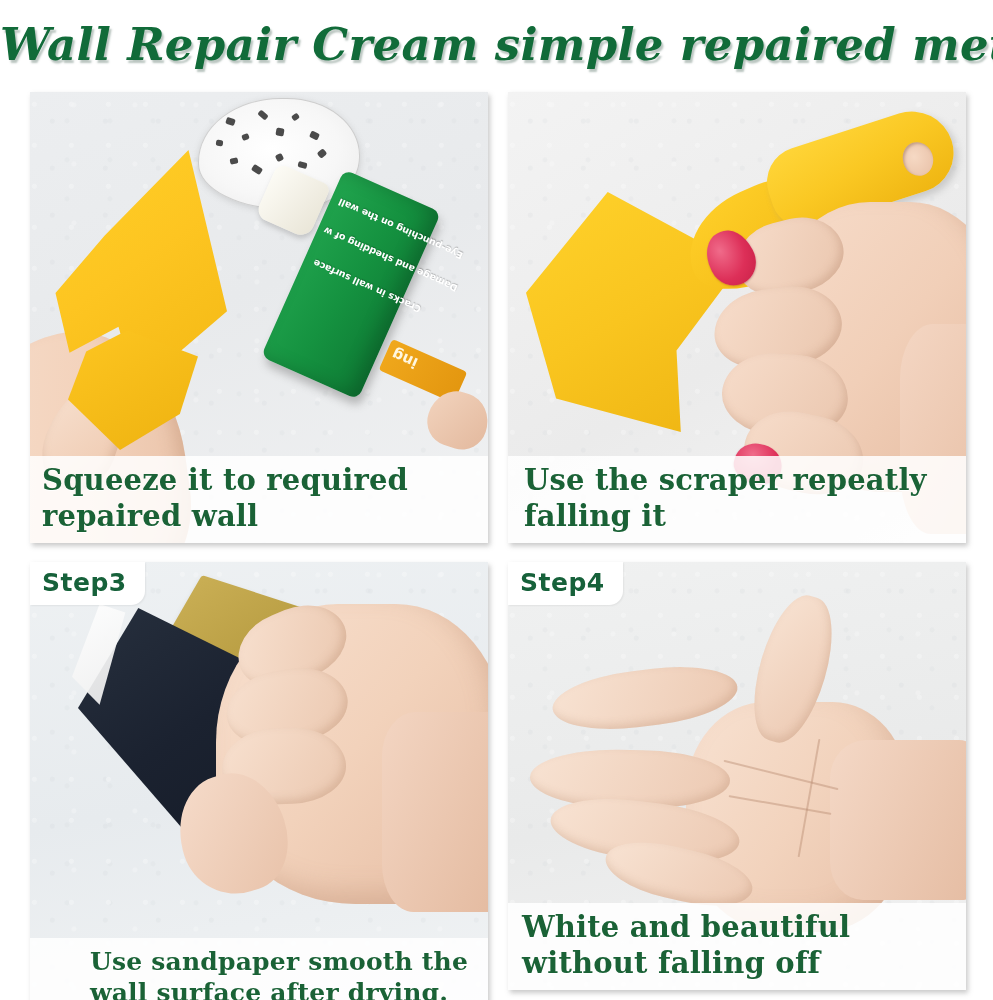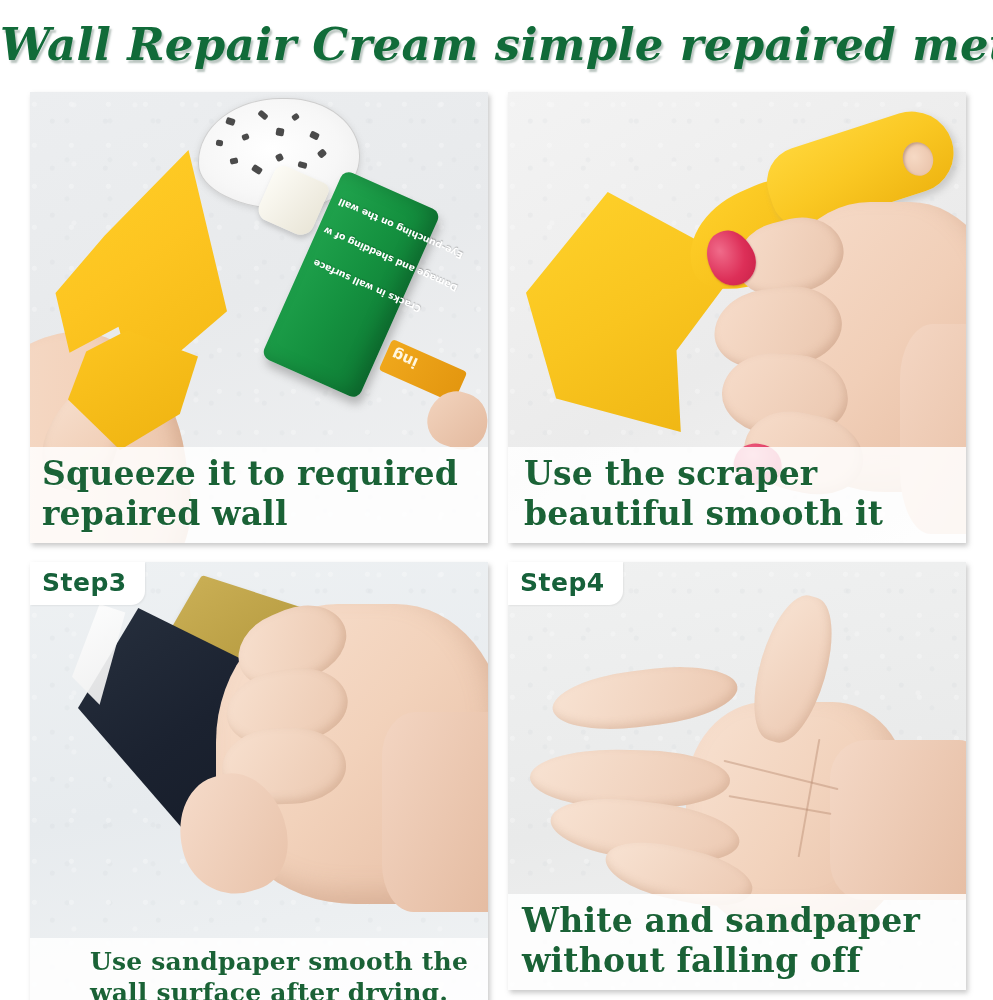--- a/index.html
+++ b/index.html
@@ -97,21 +97,21 @@
   
   .caption {
     position: absolute;
     left: 0;
     right: 0;
     bottom: 0;
     background: rgba(255,255,255,0.86);
     color: #1a6236;
     font-family: "DejaVu Serif", "Liberation Serif", serif;
     font-weight: bold;
-    font-size: 33px;
+    font-size: 29px;
     letter-spacing: .2px;
     line-height: 1.22;
     padding: 7px 10px 9px 12px;
     z-index: 7;
     box-sizing: border-box;
     text-shadow: 0 1px 0 rgba(255,255,255,.9);
   }
   .caption.two-line {
     font-size: 25px;
     padding-left: 60px;
@@ -430,21 +430,21 @@
       <div class="p2-wrist"></div>
 
       <div class="p2-finger" style="left:228px;top:128px;width:108px;height:74px;transform:rotate(-14deg);"></div>
       <div class="p2-finger" style="left:206px;top:196px;width:128px;height:80px;transform:rotate(-8deg);"></div>
       <div class="p2-finger" style="left:214px;top:262px;width:126px;height:82px;transform:rotate(4deg);"></div>
       <div class="p2-finger" style="left:236px;top:322px;width:120px;height:78px;transform:rotate(12deg);"></div>
 
       <div class="p2-nail" style="left:200px;top:138px;width:46px;height:56px;transform:rotate(-26deg);"></div>
       <div class="p2-nail" style="left:226px;top:352px;width:48px;height:40px;transform:rotate(14deg);"></div>
 
-      <div class="caption p2">Use the scraper beautiful smooth it</div>
+      <div class="caption p2">Use the scraper repeatly falling it</div>
     </div>
   </div>
 
   <div class="panel panel-3">
     <div class="photo wall-3">
       <div class="wall-tex"></div>
 
       <div class="p3-paper-back"></div>
       <div class="p3-block"></div>
       <div class="p3-block-edge"></div>
@@ -479,17 +479,17 @@
 
       <div class="p4-finger" style="left:42px;top:240px;width:190px;height:58px;transform:rotate(7deg);"></div>
 
       <div class="p4-finger" style="left:96px;top:286px;width:150px;height:52px;transform:rotate(13deg);"></div>
 
       <div class="p4-line" style="left:214px;top:212px;width:118px;height:2px;transform:rotate(14deg);"></div>
       <div class="p4-line" style="left:220px;top:242px;width:104px;height:2px;transform:rotate(10deg);"></div>
       <div class="p4-line" style="left:300px;top:176px;width:2px;height:120px;transform:rotate(10deg);"></div>
 
       <div class="step-badge">Step4</div>
-      <div class="caption p4">White and sandpaper without falling off</div>
+      <div class="caption p4">White and beautiful without falling off</div>
     </div>
   </div>
 
 </div>
 
 </body></html>

